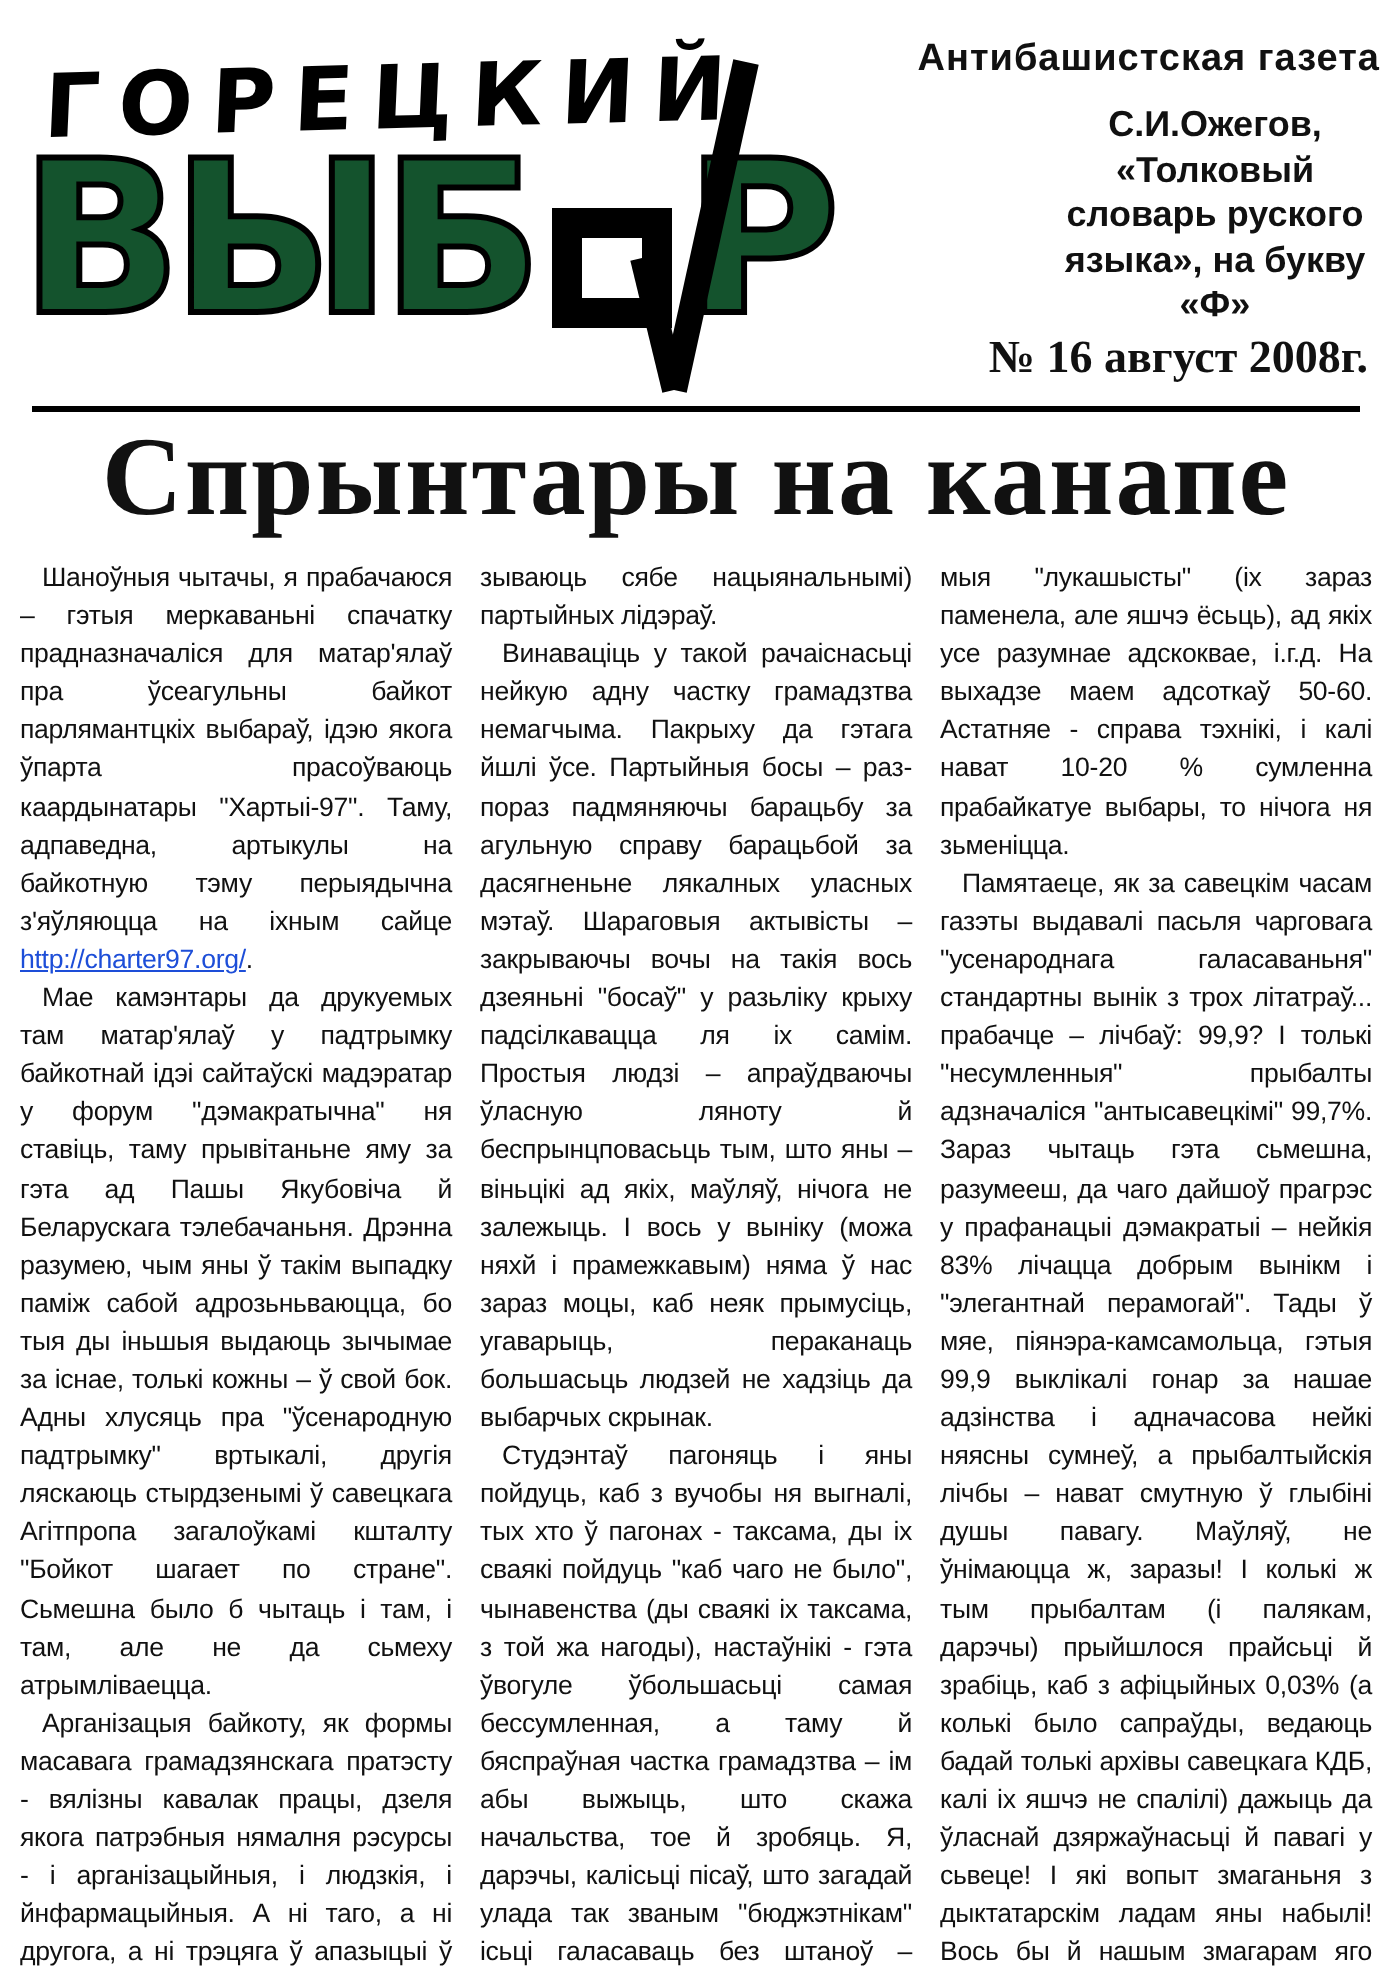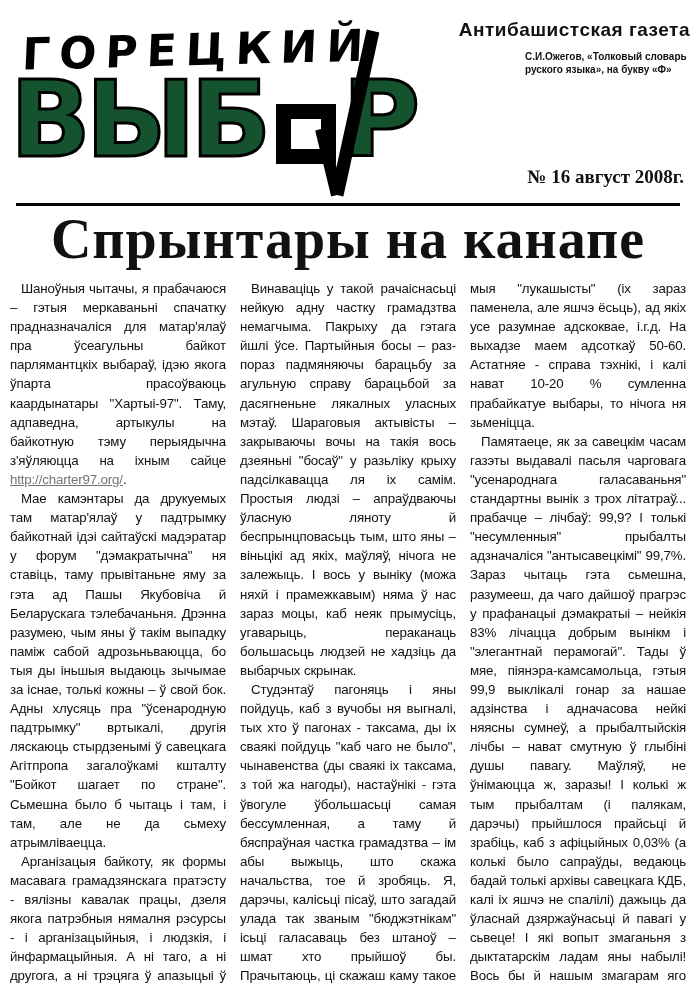--- a/index.html
+++ b/index.html
@@ -17,38 +17,38 @@
     color:#14532d; -webkit-text-stroke:3px #000; }
   .ballot-box { width:60px; height:60px; border:15px solid #000;
     margin:0 6px 10px 10px; position:relative; background:#fff; }
   .ballot-box svg { position:absolute; left:-22px; top:-92px; overflow:visible; }
 
   .mast-right { position:absolute; right:6px; top:19px; width:250px; }
   .gazette-type { font-weight:bold; font-size:19px; text-align:right;
     letter-spacing:0.5px; white-space:nowrap; }
   .definition { font-weight:bold; font-style:italic; font-size:13px;
     line-height:1.2; width:196px; margin:6px 0 0 auto; text-align:justify; }
-  .attribution { font-weight:bold; font-size:10px; line-height:1.25;
-    width:165px; margin:10px 0 0 auto; text-align:left; }
+  .attribution { font-weight:bold; font-size:18px; line-height:1.25;
+    width:165px; margin:10px 0 0 auto; text-align:center; }
   .issue-line { position:absolute; right:12px; top:166px;
-    font-family:"Liberation Serif", serif; font-weight:bold; font-size:19px; }
+    font-family:"Liberation Serif", serif; font-weight:bold; font-size:23px; }
 
   .top-rule { border-top:3px solid #000; margin:0 16px; }
 
   
   .headline { font-family:"Liberation Serif", serif; font-weight:bold;
     font-size:56px; text-align:center; letter-spacing:1px; margin:1px 16px 8px; }
 
   
   .cols { display:flex; gap:14px; padding:0 10px; }
   .col { width:216px; display:flex; flex-direction:column; }
   .col p { font-size:13.3px; line-height:19.1px; text-align:justify;
     text-indent:11px; letter-spacing:-0.15px; }
   .col p.no-indent { text-indent:0; }
-  .body-link { color:#737373; text-decoration:underline; }
+  .body-link { color:#1d4ed8; text-decoration:underline; }
 </style>
 </head>
 <body>
 
 <div class="masthead">
   <div class="logo-top">ГОРЕЦКИЙ</div>
   <div class="logo-main">
     <span>ВЫБ</span>
     <span class="ballot-box">
       <svg width="124" height="186" viewBox="0 0 124 186">
@@ -70,20 +70,21 @@
 <h1 class="headline">Спрынтары на канапе</h1>
 
 <div class="cols">
   <div class="col">
     <p><span>Шаноўныя чытачы, я прабачаюся – гэтыя меркаваньні спачатку прадназначаліся для матар'ялаў пра ўсеагульны байкот парлямантцкіх выбараў, ідэю якога ўпарта прасоўваюць каардынатары "Хартыі-97". Таму, адпаведна, артыкулы на байкотную тэму перыядычна з'яўляюцца на іхным сайце </span><a class="body-link" href="#">http://charter97.org/</a><span>.</span></p>
     <p>Мае камэнтары да друкуемых там матар'ялаў у падтрымку байкотнай ідэі сайтаўскі мадэратар у форум "дэмакратычна" ня ставіць, таму прывітаньне яму за гэта ад Пашы Якубовіча й Беларускага тэлебачаньня. Дрэнна разумею, чым яны ў такім выпадку паміж сабой адрозьньваюцца, бо тыя ды іньшыя выдаюць зычымае за існае, толькі кожны – ў свой бок. Адны хлусяць пра "ўсенародную падтрымку" вртыкалі, другія ляскаюць стырдзенымі ў савецкага Агітпропа загалоўкамі кшталту "Бойкот шагает по стране". Сьмешна было б чытаць і там, і там, але не да сьмеху атрымліваецца.</p>
     <p>Арганізацыя байкоту, як формы масавага грамадзянскага пратэсту - вялізны кавалак працы, дзеля якога патрэбныя нямалня рэсурсы - і арганізацыйныя, і людзкія, і йнфармацыйныя. А ні таго, а ні другога, а ні трэцяга ў апазыцыі ў дастатковай колькасьці зараз няма. Як, нажаль, няма й адкрытай масавай падтрымкі сярод людзей. Шмат хто ціхенька кажа "я з вамі", але адкрыта баяцца замногія. Людзям хочацца есьці ды жыць спакойна, захаваўшы хоць нейкую працу. Жыць "на вулкане", рызыкуючы кожны дзень застацца бяз кавалка хлеба ды з "воўчым білетам" апазыцыянера, здольныя, як паказвае практыка, вельмі нямногія. Гэта ня ганьба ім, гэта факт, як бы ен прыкра ня выглядаў і для шараговых актывістаў, і для менскіх (яны чамусьці на-</p>
   </div>
 
   <div class="col">
+    <p class="no-indent">зываюць сябе нацыянальнымі) партыйных лідэраў.</p>
     <p>Винаваціць у такой рачаіснасьці нейкую адну частку грамадзтва немагчыма. Пакрыху да гэтага йшлі ўсе. Партыйныя босы – раз-пораз падмяняючы барацьбу за агульную справу барацьбой за дасягненьне лякалных уласных мэтаў. Шараговыя актывісты – закрываючы вочы на такія вось дзеяньні "босаў" у разьліку крыху падсілкавацца ля іх самім. Простыя людзі – апраўдваючы ўласную ляноту й беспрынцповасьць тым, што яны – віньцікі ад якіх, маўляў, нічога не залежыць. І вось у выніку (можа няхй і прамежкавым) няма ў нас зараз моцы, каб неяк прымусіць, угаварыць, пераканаць большасьць людзей не хадзіць да выбарчых скрынак.</p>
     <p>Студэнтаў пагоняць і яны пойдуць, каб з вучобы ня выгналі, тых хто ў пагонах - таксама, ды іх сваякі пойдуць "каб чаго не было", чынавенства (ды сваякі іх таксама, з той жа нагоды), настаўнікі - гэта ўвогуле ўбольшасьці самая бессумленная, а таму й бяспраўная частка грамадзтва – ім абы выжыць, што скажа начальства, тое й зробяць. Я, дарэчы, калісьці пісаў, што загадай улада так званым "бюджэтнікам" ісьці галасаваць без штаноў – шмат хто прыйшоў бы. Прачытаюць, ці скажаш каму такое – крыўдзяцца, а ў вачох – спалох. То, мяркую, калі я тады й перабольшыў, дык не нашмат. Прыйдуць галасаваць і непрабівае-</p>
 
   </div>
 
   <div class="col">
     <p class="no-indent">мыя "лукашысты" (іх зараз паменела, але яшчэ ёсьць), ад якіх усе разумнае адскоквае, і.г.д. На выхадзе маем адсоткаў 50-60. Астатняе - справа тэхнікі, і калі нават 10-20 % сумленна прабайкатуе выбары, то нічога ня зьменіцца.</p>
     <p>Памятаеце, як за савецкім часам газэты выдавалі пасьля чарговага "усенароднага галасаваньня" стандартны вынік з трох літатраў... прабачце – лічбаў: 99,9? І толькі "несумленныя" прыбалты адзначаліся "антысавецкімі" 99,7%. Зараз чытаць гэта сьмешна, разумееш, да чаго дайшоў прагрэс у прафанацыі дэмакратыі – нейкія 83% лічацца добрым вынікм і "элегантнай перамогай". Тады ў мяе, піянэра-камсамольца, гэтыя 99,9 выклікалі гонар за нашае адзінства і адначасова нейкі няясны сумнеў, а прыбалтыйскія лічбы – нават смутную ў глыбіні душы павагу. Маўляў, не ўнімаюцца ж, заразы! І колькі ж тым прыбалтам (і палякам, дарэчы) прыйшлося прайсьці й зрабіць, каб з афіцыйных 0,03% (а колькі было сапраўды, ведаюць бадай толькі архівы савецкага КДБ, калі іх яшчэ не спалілі) дажыць да ўласнай дзяржаўнасьці й павагі у сьвеце! І які вопыт змаганьня з дыктатарскім ладам яны набылі! Вось бы й нашым змагарам яго пераняць, ды рабіць сваю справу патрохі, крок за крокам.</p>
 
   </div>

